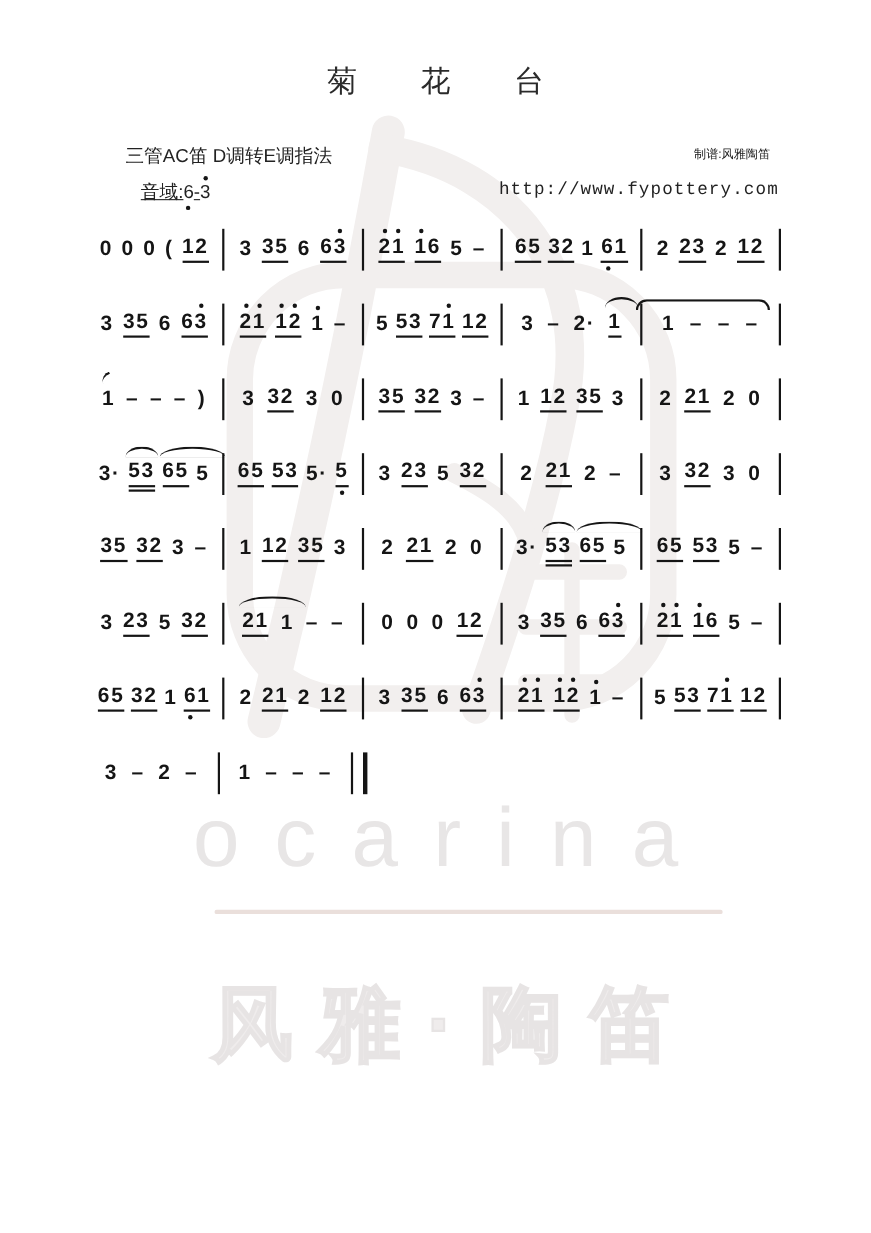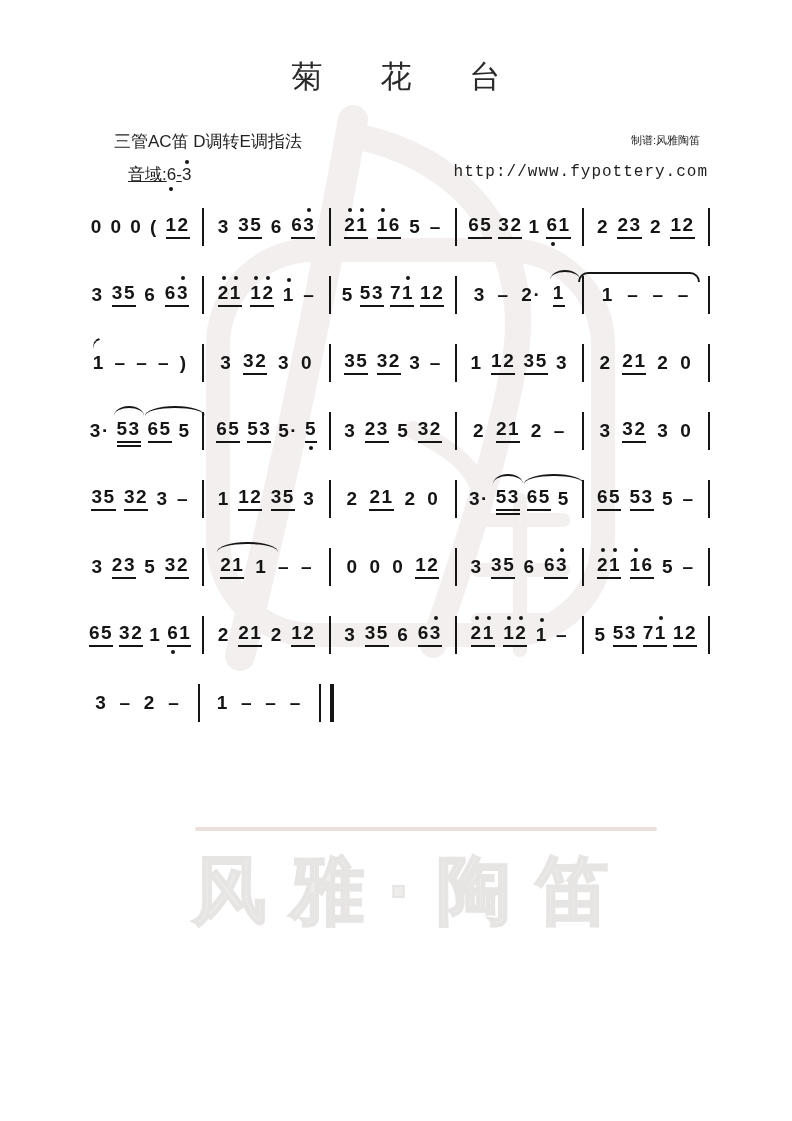--- a/index.html
+++ b/index.html
@@ -1,33 +1,33 @@
 <!DOCTYPE html>
 <html><head>
 <meta charset="utf-8">
 <style>
   html,body{margin:0;padding:0;background:#ffffff;}
   .page{position:relative;width:792px;height:1121px;background:#ffffff;overflow:hidden;
         font-family:"Liberation Sans",sans-serif;color:#1c1c1c;}
   
   .title{position:absolute;top:56px;left:50%;transform:translateX(-50%);white-space:nowrap;
-         font-family:"DejaVu Serif",serif;font-size:31px;font-weight:400;color:#2a2a2a;
+         font-family:"DejaVu Serif",serif;font-size:27px;font-weight:400;color:#2a2a2a;
          letter-spacing:58px;padding-left:58px;}
   .hdr-left1{position:absolute;left:114px;top:130px;font-size:17px;color:#222;}
   .hdr-left2{position:absolute;left:128px;top:163px;font-size:17px;color:#222;text-decoration:underline;}
   .hdr-right1{position:absolute;right:92px;top:133px;font-size:11px;color:#222;}
   .hdr-right2{position:absolute;right:84px;top:163px;font-size:16px;color:#222;
               font-family:"Liberation Mono",monospace;letter-spacing:1px;}
   .rn{position:relative;display:inline-block;}
   
   .wm-logo{position:absolute;left:178px;top:100px;z-index:0;}
   .wm-ocarina{position:absolute;left:0;right:0;top:718px;text-align:center;z-index:0;
               font-size:76px;color:#e8e6e6;letter-spacing:32px;padding-left:32px;font-weight:400;}
   .wm-line{position:absolute;left:195px;top:827px;width:462px;height:4px;background:#eadfdb;border-radius:2px;z-index:0;}
-  .wm-cjk{position:absolute;left:0;right:0;top:842px;text-align:center;z-index:0;
+  .wm-cjk{position:absolute;left:0;right:0;top:882px;text-align:center;z-index:0;
           font-size:74px;font-weight:700;color:#efecec;letter-spacing:24px;padding-left:33px;
           -webkit-text-stroke:2px #e7e4e4;}
   
   .score{position:absolute;left:78px;top:206px;width:632px;z-index:1;}
   .music-line{display:flex;align-items:center;justify-content:space-between;height:42px;margin-bottom:26px;}
   .music-line.short{width:256px;}
   .measure{position:relative;flex:1 1 0;display:flex;justify-content:space-evenly;align-items:center;padding:0 5px;}
   .barline{flex:0 0 auto;width:2px;height:38px;background:#151515;}
   .barline.final{width:9px;background:transparent;border-left:2px solid #151515;border-right:4px solid #151515;}
   .tok{position:relative;font-weight:700;font-size:19px;line-height:1.1;letter-spacing:1.5px;color:#151515;white-space:nowrap;}
@@ -54,20 +54,21 @@
 <div class="page">
 
   <svg class="wm-logo" width="470" height="580" viewBox="0 0 470 580">
     <rect x="40" y="150" width="385" height="385" rx="95" fill="none" stroke="#f2efee" stroke-width="24"></rect>
     <path d="M175 20 C 150 160, 110 360, 62 556" fill="none" stroke="#f2efee" stroke-width="30" stroke-linecap="round"></path>
     <path d="M170 35 C 290 55, 360 150, 335 270 C 318 360, 285 460, 255 545" fill="none" stroke="#f2efee" stroke-width="26" stroke-linecap="round"></path>
     <path d="M235 330 C 265 345, 290 360, 300 385" fill="none" stroke="#f2efee" stroke-width="18" stroke-linecap="round"></path>
     <path d="M300 420 l 85 0 M342 400 l 0 150 M300 470 l 85 0 M300 520 l 85 0" stroke="#f2efee" stroke-width="14" fill="none" stroke-linecap="round"></path>
   </svg>
 
+  <div class="wm-ocarina">ocarina</div>
   <div class="wm-line"></div>
   <div class="wm-cjk">风雅·陶笛</div>
 
   <div class="title">菊花台</div>
   <div class="hdr-left1">三管AC笛 D调转E调指法</div>
   <div class="hdr-left2"><span>音域:</span><span class="rn"><span>6</span><i class="dot dot-b hdr"></i></span><span>-</span><span class="rn"><span>3</span><i class="dot dot-a hdr"></i></span></div>
   <div class="hdr-right1">制谱:风雅陶笛</div>
   <div class="hdr-right2">http://www.fypottery.com</div>
 
   <div class="score">

